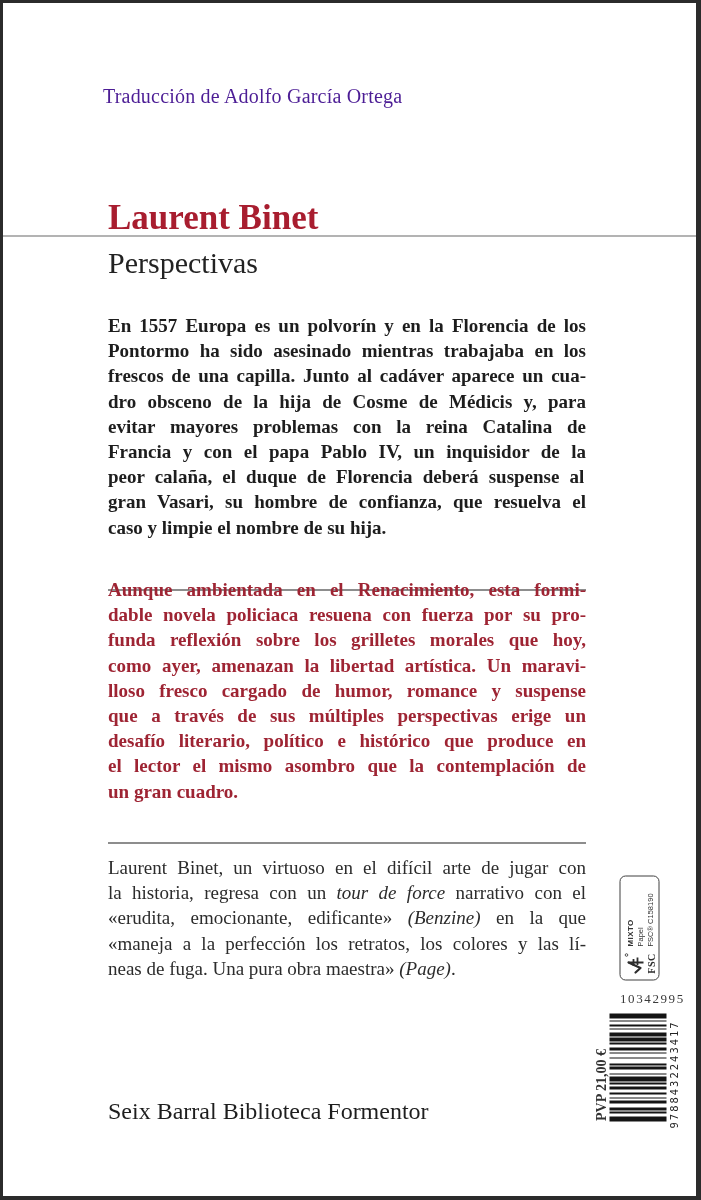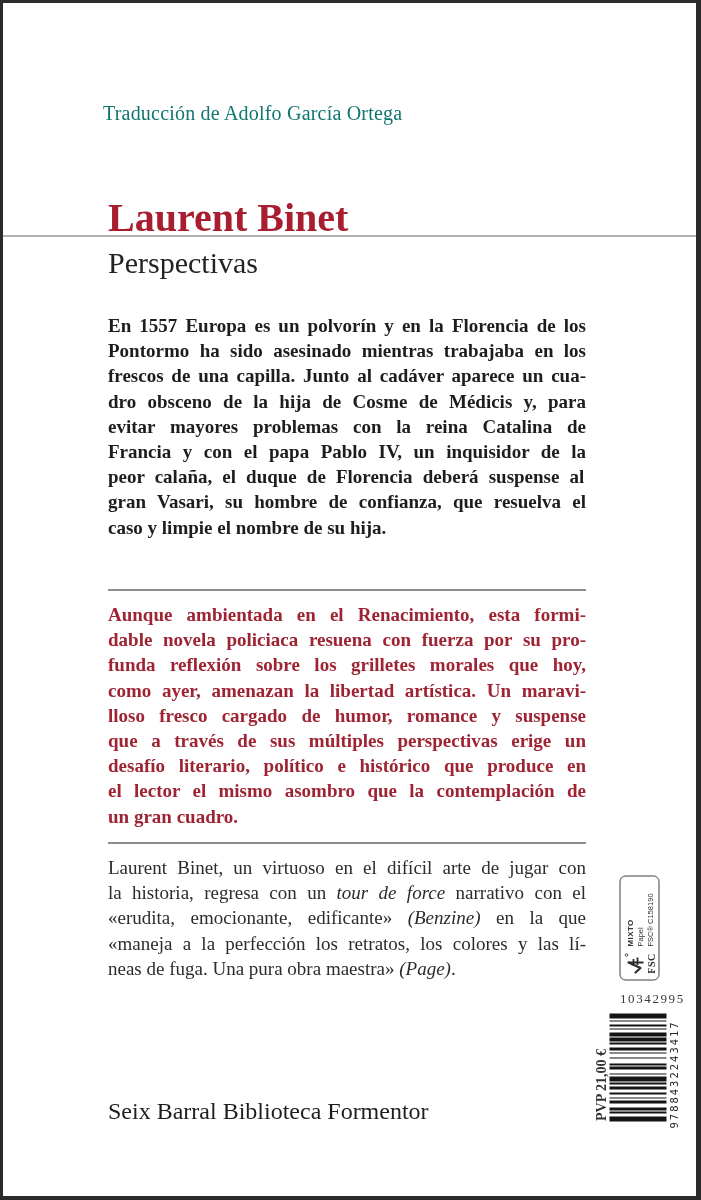--- a/index.html
+++ b/index.html
@@ -3,29 +3,29 @@
 <meta charset="utf-8">
 <style>
   html,body{margin:0;padding:0;background:#ffffff;}
   .page{
     position:relative;width:701px;height:1200px;background:#fff;
     box-sizing:border-box;border:solid #2b2b2b;border-width:3px 5px 4px 3px;
     font-family:"Liberation Serif",serif;color:#1d1d1d;overflow:hidden;
   }
   .abs{position:absolute;}
   
-  .credit{left:100px;top:82px;font-size:20px;color:#0f766e;letter-spacing:.2px;margin-top:17px;}
+  .credit{left:100px;top:82px;font-size:20px;color:#4c1d95;letter-spacing:.2px;}
   .author-rule{left:0;top:232px;width:693px;height:2px;background:#b3b3b3;}
-  .author{left:105px;top:198px;font-size:40px;font-weight:bold;line-height:34px;color:#a81d2f;}
+  .author{left:105px;top:198px;font-size:35px;font-weight:bold;line-height:34px;color:#a81d2f;}
   .title{left:105px;top:243px;font-size:30px;line-height:34px;color:#222;}
   
   .para{left:105px;width:480px;font-size:19px;}
   .pline{white-space:nowrap;line-height:25.2px;transform-origin:left center;}
   .synopsis{top:310px;font-weight:bold;color:#1d1d1d;}
-  .review{top:599px;font-weight:bold;color:#9e2433;}
+  .review{top:574px;font-weight:bold;color:#9e2433;}
   .note{top:852px;font-weight:normal;color:#2c2c2c;}
   .rule{left:105px;width:478px;height:2px;background:#8d8d8d;}
   .rule-top{top:586px;}
   .rule-bottom{top:839px;}
   
   .publisher{left:105px;top:1095px;font-size:24px;color:#1e1e1e;}
   .publisher .b{font-weight:normal;}
   
   .rot{transform:rotate(-90deg);}
   .fsc{left:584px;top:905px;width:105px;height:40px;box-sizing:border-box;

